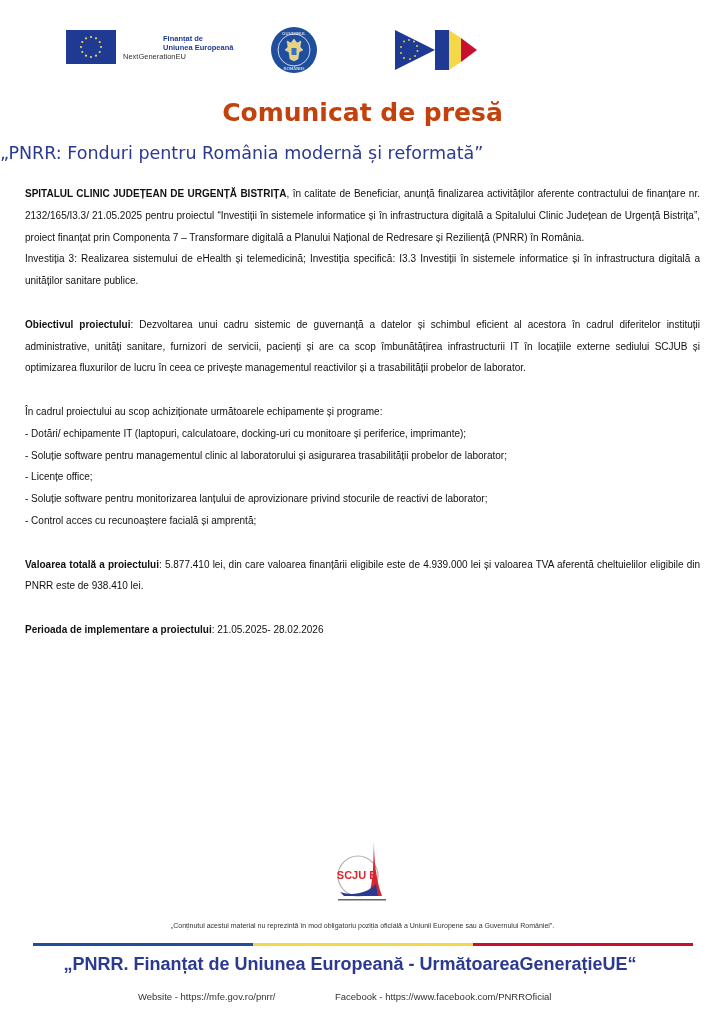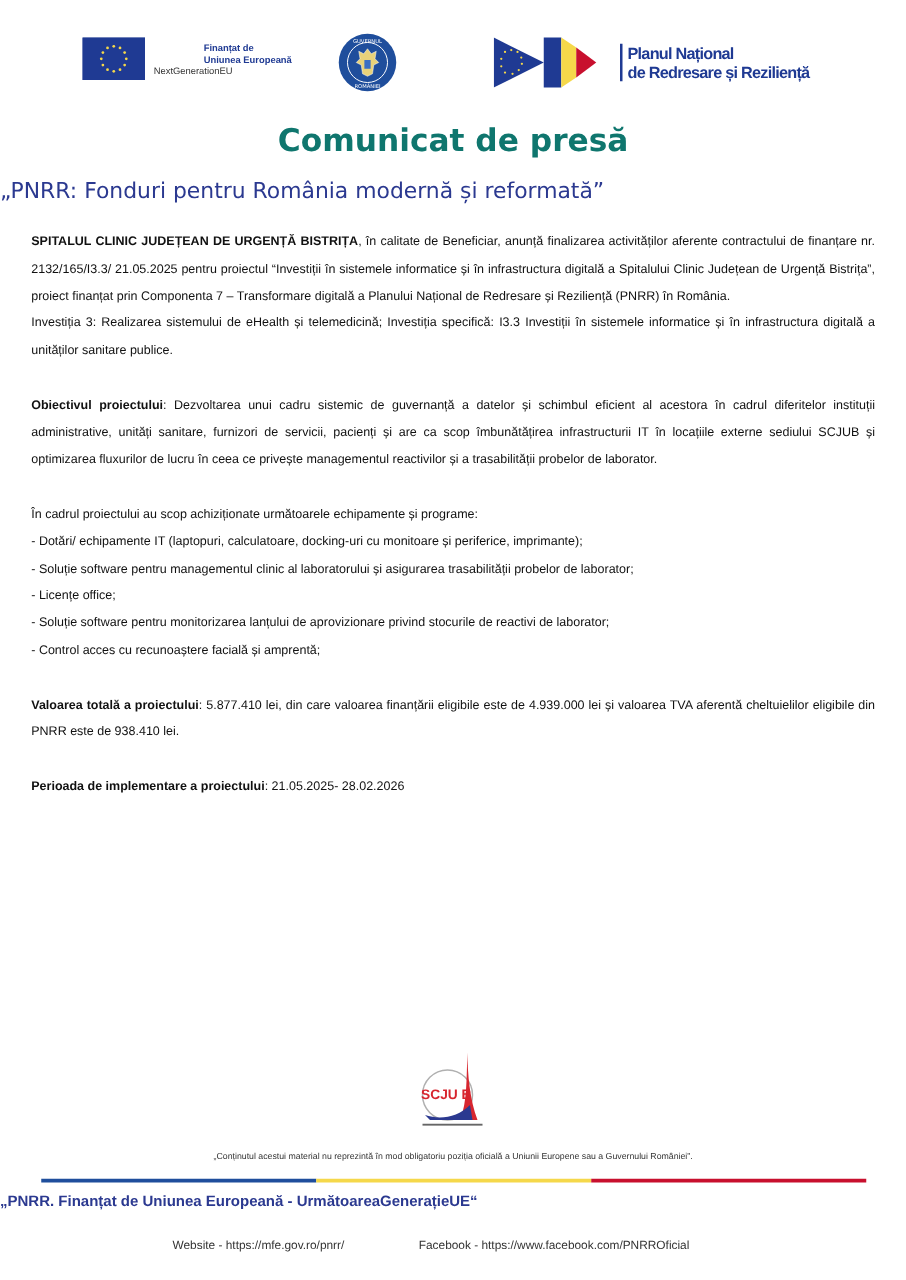--- a/index.html
+++ b/index.html
@@ -13,36 +13,36 @@
   .eu-text { margin-left: 7px; font-family: "Liberation Sans", sans-serif; font-size: 7.5px; line-height: 9px; }
   .eu-text .b { font-weight: bold; color: #1f3a93; padding-left: 40px; }
   .eu-text .n { color: #333; }
 
   .gov-seal { position: absolute; left: 270px; top: 2px; width: 48px; height: 48px; }
 
   .pnrr-block { position: absolute; left: 395px; top: 4px; display: flex; align-items: center; }
   .pnrr-text { margin-left: 6px; border-left: 2px solid #1f3a93; padding-left: 4px; font-family: "Liberation Sans", sans-serif; font-weight: bold; font-size: 13px; line-height: 15px; color: #1f3a93; letter-spacing: -0.6px; }
 
   
-  .title { position: absolute; top: 98px; left: 0; width: 725px; text-align: center; font-family: "DejaVu Sans", sans-serif; font-weight: bold; font-size: 25px; color: #0f766e; }
+  .title { position: absolute; top: 98px; left: 0; width: 725px; text-align: center; font-family: "DejaVu Sans", sans-serif; font-weight: bold; font-size: 25px; color: #c2410c; }
   .subtitle { position: absolute; top: 143px; left: 0; width: 725px; font-family: "DejaVu Sans", sans-serif; font-size: 17.5px; color: #2b3990; }
 
   
   .content { position: absolute; top: 183px; left: 25px; width: 675px; font-family: "Liberation Sans", sans-serif; font-size: 10px; line-height: 21.8px; color: #111; }
   .content p { margin: 0; text-align: justify; }
   .content .gap { height: 21.8px; }
   .content b { font-weight: bold; }
   .list-line { margin: 0; }
 
   
   .scjub { position: absolute; left: 330px; top: 840px; width: 66px; height: 66px; }
   .disclaimer { position: absolute; top: 922px; left: 0; width: 725px; text-align: center; font-family: "Liberation Sans", sans-serif; font-size: 7px; color: #333; }
   .tricolor { position: absolute; top: 943px; left: 33px; width: 660px; height: 3px; display: flex; }
   .tricolor div { flex: 1; }
-  .slogan { position: absolute; top: 954px; left: 0; width: 700px; text-align: left; font-family: "Liberation Sans", sans-serif; font-weight: bold; font-size: 12px; color: #2b3990; }
+  .slogan { position: absolute; top: 954px; left: 0; width: 700px; text-align: center; font-family: "Liberation Sans", sans-serif; font-weight: bold; font-size: 18px; color: #2b3990; }
   .links { position: absolute; top: 991px; left: 0; width: 725px; font-family: "Liberation Sans", sans-serif; font-size: 9.5px; color: #333; }
   .links .web { position: absolute; left: 138px; }
   .links .fb { position: absolute; left: 335px; }
 </style>
 </head>
 <body>
 
 <div class="logos">
   <div class="eu-block">
     <div class="eu-flag">
@@ -95,24 +95,20 @@
           <circle cx="15" cy="31" r="0.9"></circle>
         <circle cx="9" cy="30" r="0.9"></circle>
           <circle cx="6" cy="25" r="0.9"></circle>
           <circle cx="6" cy="19" r="0.9"></circle>
           <circle cx="9" cy="13.5" r="0.9"></circle>
       </g>
       <polygon points="40,2 54,2 54,42 40,42" fill="#1f3a93"></polygon>
       <polygon points="54,2 66,10 66,34 54,42" fill="#f5d84a"></polygon>
       <polygon points="66,10 82,22 66,34" fill="#c8102e"></polygon>
     </svg>
-    <div class="pnrr-text">
-      <div>Planul Național</div>
-      <div>de Redresare și Reziliență</div>
-    </div>
   </div>
 </div>
 
 <div class="title">Comunicat de presă</div>
 <div class="subtitle">„PNRR: Fonduri pentru România modernă și reformată”</div>
 
 <div class="content">
   <p><b>SPITALUL CLINIC JUDEȚEAN DE URGENȚĂ BISTRIȚA</b><span>, în calitate de Beneficiar, anunță finalizarea activităților aferente contractului de finanțare nr. 2132/165/I3.3/ 21.05.2025 pentru proiectul “Investiții în sistemele informatice și în infrastructura digitală a Spitalului Clinic Județean de Urgență Bistrița”, proiect finanțat prin Componenta 7 – Transformare digitală a Planului Național de Redresare și Reziliență (PNRR) în România.</span></p>
   <p>Investiția 3: Realizarea sistemului de eHealth și telemedicină; Investiția specifică: I3.3 Investiții în sistemele informatice și în infrastructura digitală a unităților sanitare publice.</p>
   <div class="gap"></div>

